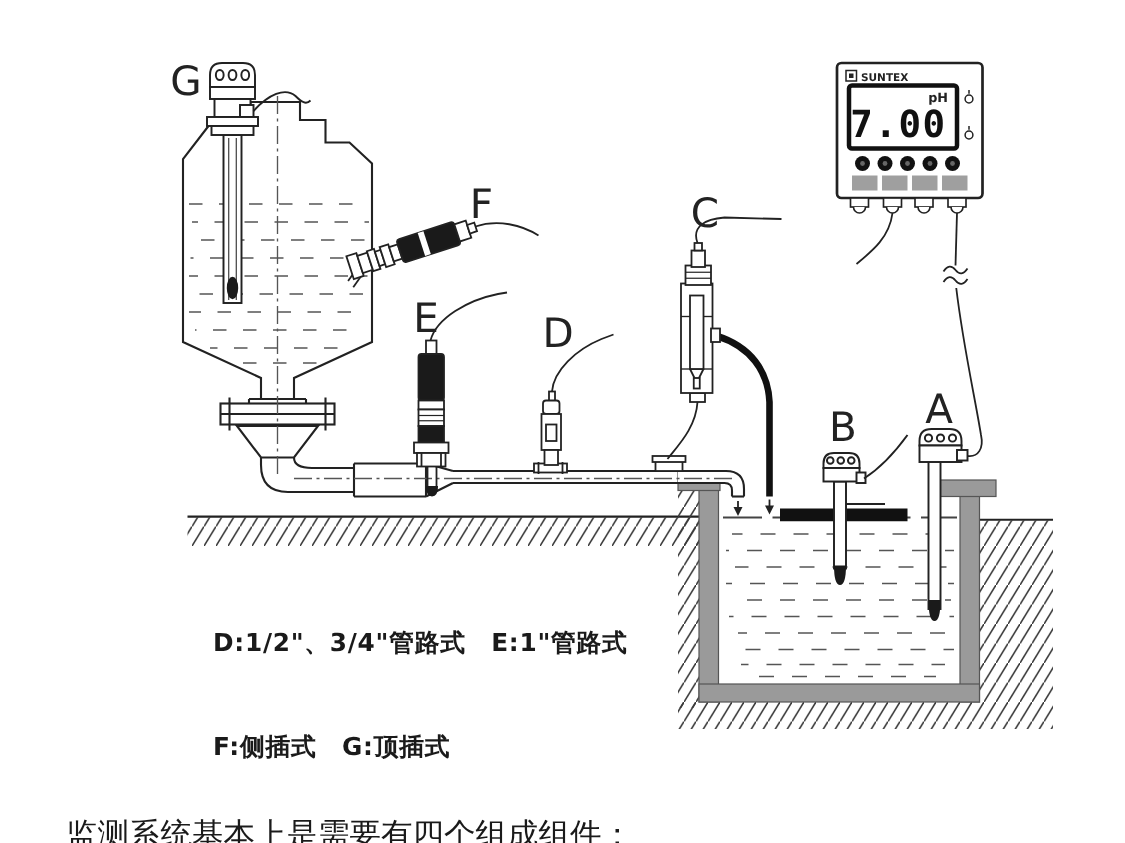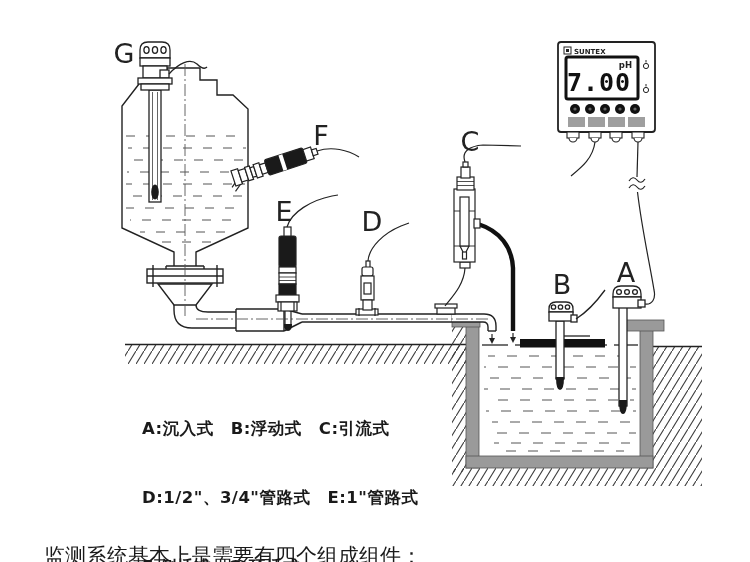--- a/index.html
+++ b/index.html
@@ -282,21 +282,20 @@
     <text x="321" y="145" text-anchor="middle" class="elabel">F</text>
     <text x="284" y="221" text-anchor="middle" class="elabel">E</text>
     <text x="372" y="231" text-anchor="middle" class="elabel">D</text>
     <text x="470" y="151" text-anchor="middle" class="elabel">C</text>
     <text x="562" y="294" text-anchor="middle" class="elabel">B</text>
     <text x="626" y="282" text-anchor="middle" class="elabel">A</text>
   </g>
 </svg>
 
 <div class="legend">
-  <div>A:沉入式　B:浮动式　C:引流式</div>
   <div>D:1/2"、3/4"管路式　E:1"管路式</div>
   <div>F:侧插式　G:顶插式</div>
 </div>
 
 <div class="caption">
   <div>监测系统基本上是需要有四个组成组件：</div>
   
 </div>
 </div>
 

